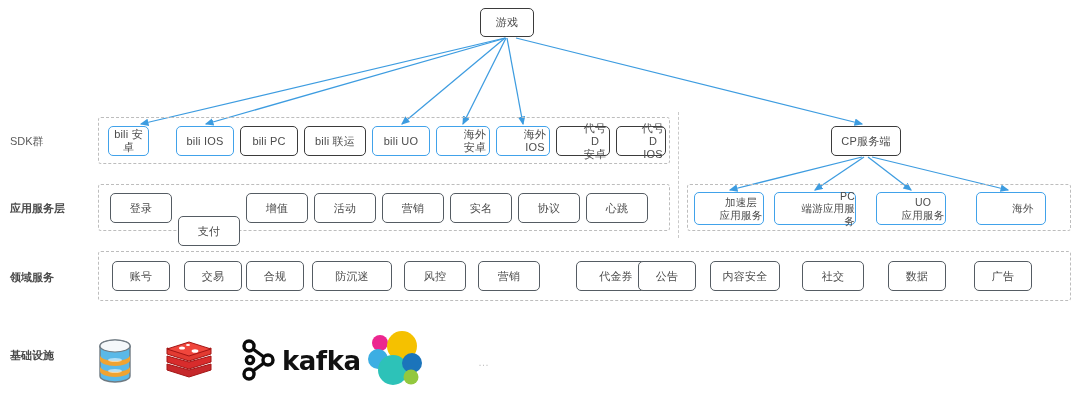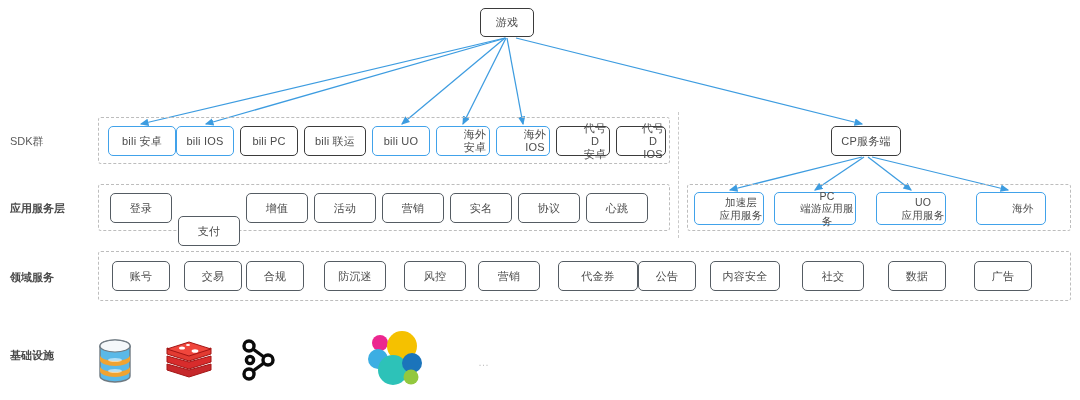--- a/index.html
+++ b/index.html
@@ -140,21 +140,21 @@
   <div class="layer-box" id="appright-container"></div>
   <div class="layer-box" id="domain-container"></div>
   <div id="divider"></div>
 
   <div class="row-label" id="label-sdk">SDK群</div>
   <div class="row-label" id="label-app">应用服务层</div>
   <div class="row-label" id="label-domain">领域服务</div>
   <div class="row-label" id="label-infra">基础设施</div>
 
   <div id="sdk-row-holder">
-      <div class="node blue sdk-node" style="left: 108px; width: 68px;">
+      <div class="node blue sdk-node" style="left: 108px; width: 41px;">
         <span>bili 安卓</span>
       </div>
       <div class="node blue sdk-node" style="left: 176px; width: 58px;">
         <span>bili IOS</span>
       </div>
       <div class="node dark sdk-node" style="left: 240px; width: 58px; text-align: right;">
         <span>bili PC</span>
       </div>
       <div class="node dark sdk-node" style="left: 304px; width: 62px;">
         <span>bili 联运</span>
@@ -213,21 +213,21 @@
         <span>心跳</span>
       </div>
     </div>
   <div id="rapp-row-holder">
       <div class="node blue rapp-node" style="left: 694px; width: 70px;">
         <span>
           <span class="two-line">加速层</span>
           <span class="two-line">应用服务</span>
         </span>
       </div>
-      <div class="node blue rapp-node" style="left: 774px; width: 82px;">
+      <div class="node blue rapp-node" style="left: 774px; width: 82px; text-align: right;">
         <span>
           <span class="two-line">PC</span>
           <span class="two-line">端游应用服务</span>
         </span>
       </div>
       <div class="node blue rapp-node" style="left: 876px; width: 70px;">
         <span>
           <span class="two-line">UO</span>
           <span class="two-line">应用服务</span>
         </span>
@@ -241,30 +241,30 @@
   <div id="domain-row-holder">
       <div class="node grey domain-node" style="left: 112px; width: 58px;">
         <span>账号</span>
       </div>
       <div class="node grey domain-node" style="left: 184px; width: 58px;">
         <span>交易</span>
       </div>
       <div class="node grey domain-node" style="left: 246px; width: 58px;">
         <span>合规</span>
       </div>
-      <div class="node grey domain-node" style="left: 312px; width: 62px; margin-left: 12px;">
+      <div class="node grey domain-node" style="left: 312px; width: 80px;">
         <span>防沉迷</span>
       </div>
       <div class="node grey domain-node" style="left: 404px; width: 62px;">
         <span>风控</span>
       </div>
       <div class="node grey domain-node" style="left: 478px; width: 62px;">
         <span>营销</span>
       </div>
-      <div class="node grey domain-node" style="left: 558px; width: 80px;">
+      <div class="node grey domain-node" style="left: 576px; width: 80px;">
         <span>代金券</span>
       </div>
       <div class="node grey domain-node" style="left: 638px; width: 58px;">
         <span>公告</span>
       </div>
       <div class="node grey domain-node" style="left: 710px; width: 70px; justify-content: center;">
         <span>内容安全</span>
       </div>
       <div class="node grey domain-node" style="left: 802px; width: 62px;">
         <span>社交</span>
@@ -309,20 +309,21 @@
     <svg viewBox="0 0 38 44" width="38" height="44" style="position:absolute;left:0;top:0;">
       <g fill="none" stroke="#0b0b0b" stroke-width="3.4">
         <circle cx="9" cy="8" r="5"></circle>
         <circle cx="9" cy="36" r="5"></circle>
         <circle cx="28" cy="22" r="5"></circle>
         <circle cx="10" cy="22" r="3.6"></circle>
         <path d="M13,11 L24,19"></path>
         <path d="M13,33 L24,25"></path>
       </g>
     </svg>
+    <span class="kafka-word">kafka</span>
   </div>
 
   <div class="infra-icon" id="icon-es">
     <svg viewBox="0 0 62 58" width="62" height="58">
       <circle cx="16" cy="13" r="8" fill="#ec268f"></circle>
       <circle cx="38" cy="16" r="15" fill="#f5c100"></circle>
       <circle cx="14" cy="29" r="10" fill="#3caee3"></circle>
       <circle cx="29" cy="40" r="15" fill="#2dc2b8"></circle>
       <circle cx="48" cy="33" r="10" fill="#1b74bb"></circle>
       <circle cx="47" cy="47" r="7.5" fill="#93c83e"></circle>

